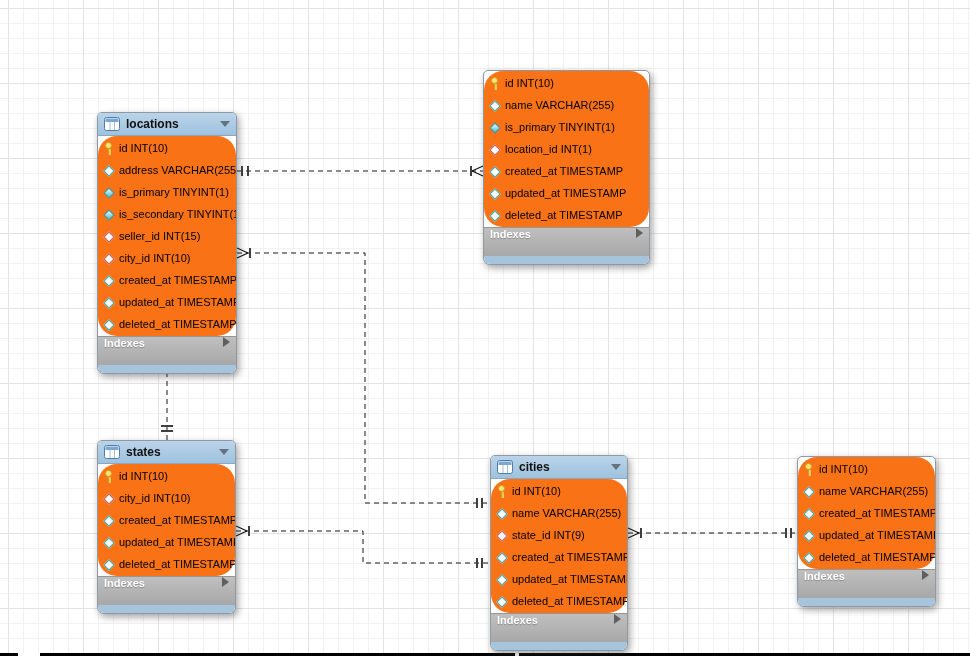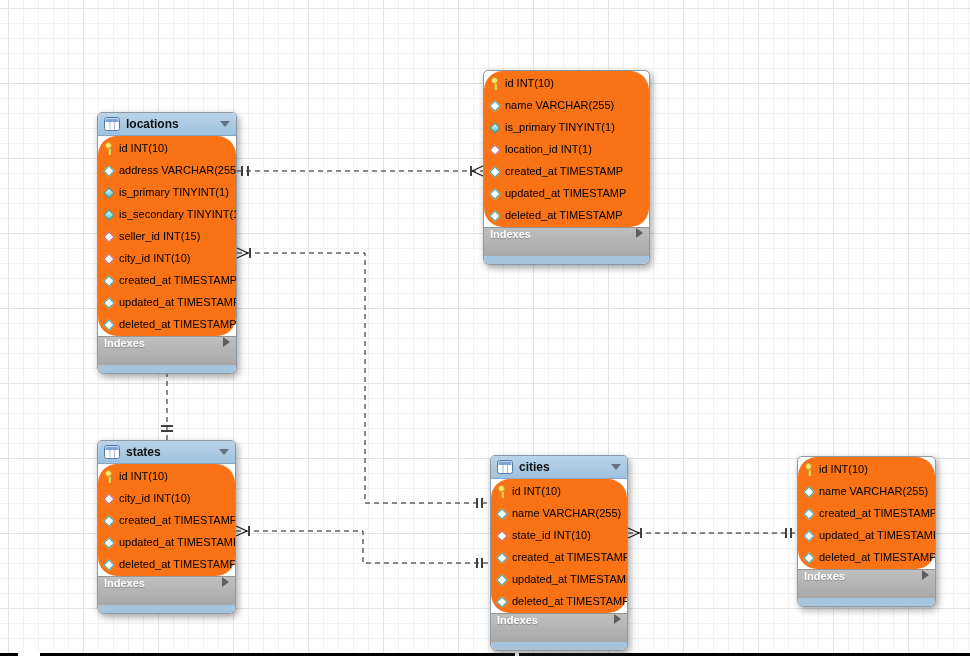--- a/index.html
+++ b/index.html
@@ -291,21 +291,21 @@
         <div class="col-row">
           <span class="col-icon key-icon"></span>
           <span class="col-label">id INT(10)</span>
         </div>
         <div class="col-row">
           <span class="col-icon column-nullable-icon"></span>
           <span class="col-label">name VARCHAR(255)</span>
         </div>
         <div class="col-row">
           <span class="col-icon foreign-key-icon"></span>
-          <span class="col-label">state_id INT(10)</span>
+          <span class="col-label">state_id INT(9)</span>
         </div>
         <div class="col-row">
           <span class="col-icon column-nullable-icon"></span>
           <span class="col-label">created_at TIMESTAMP</span>
         </div>
         <div class="col-row">
           <span class="col-icon column-nullable-icon"></span>
           <span class="col-label">updated_at TIMESTAMP</span>
         </div>
         <div class="col-row">

